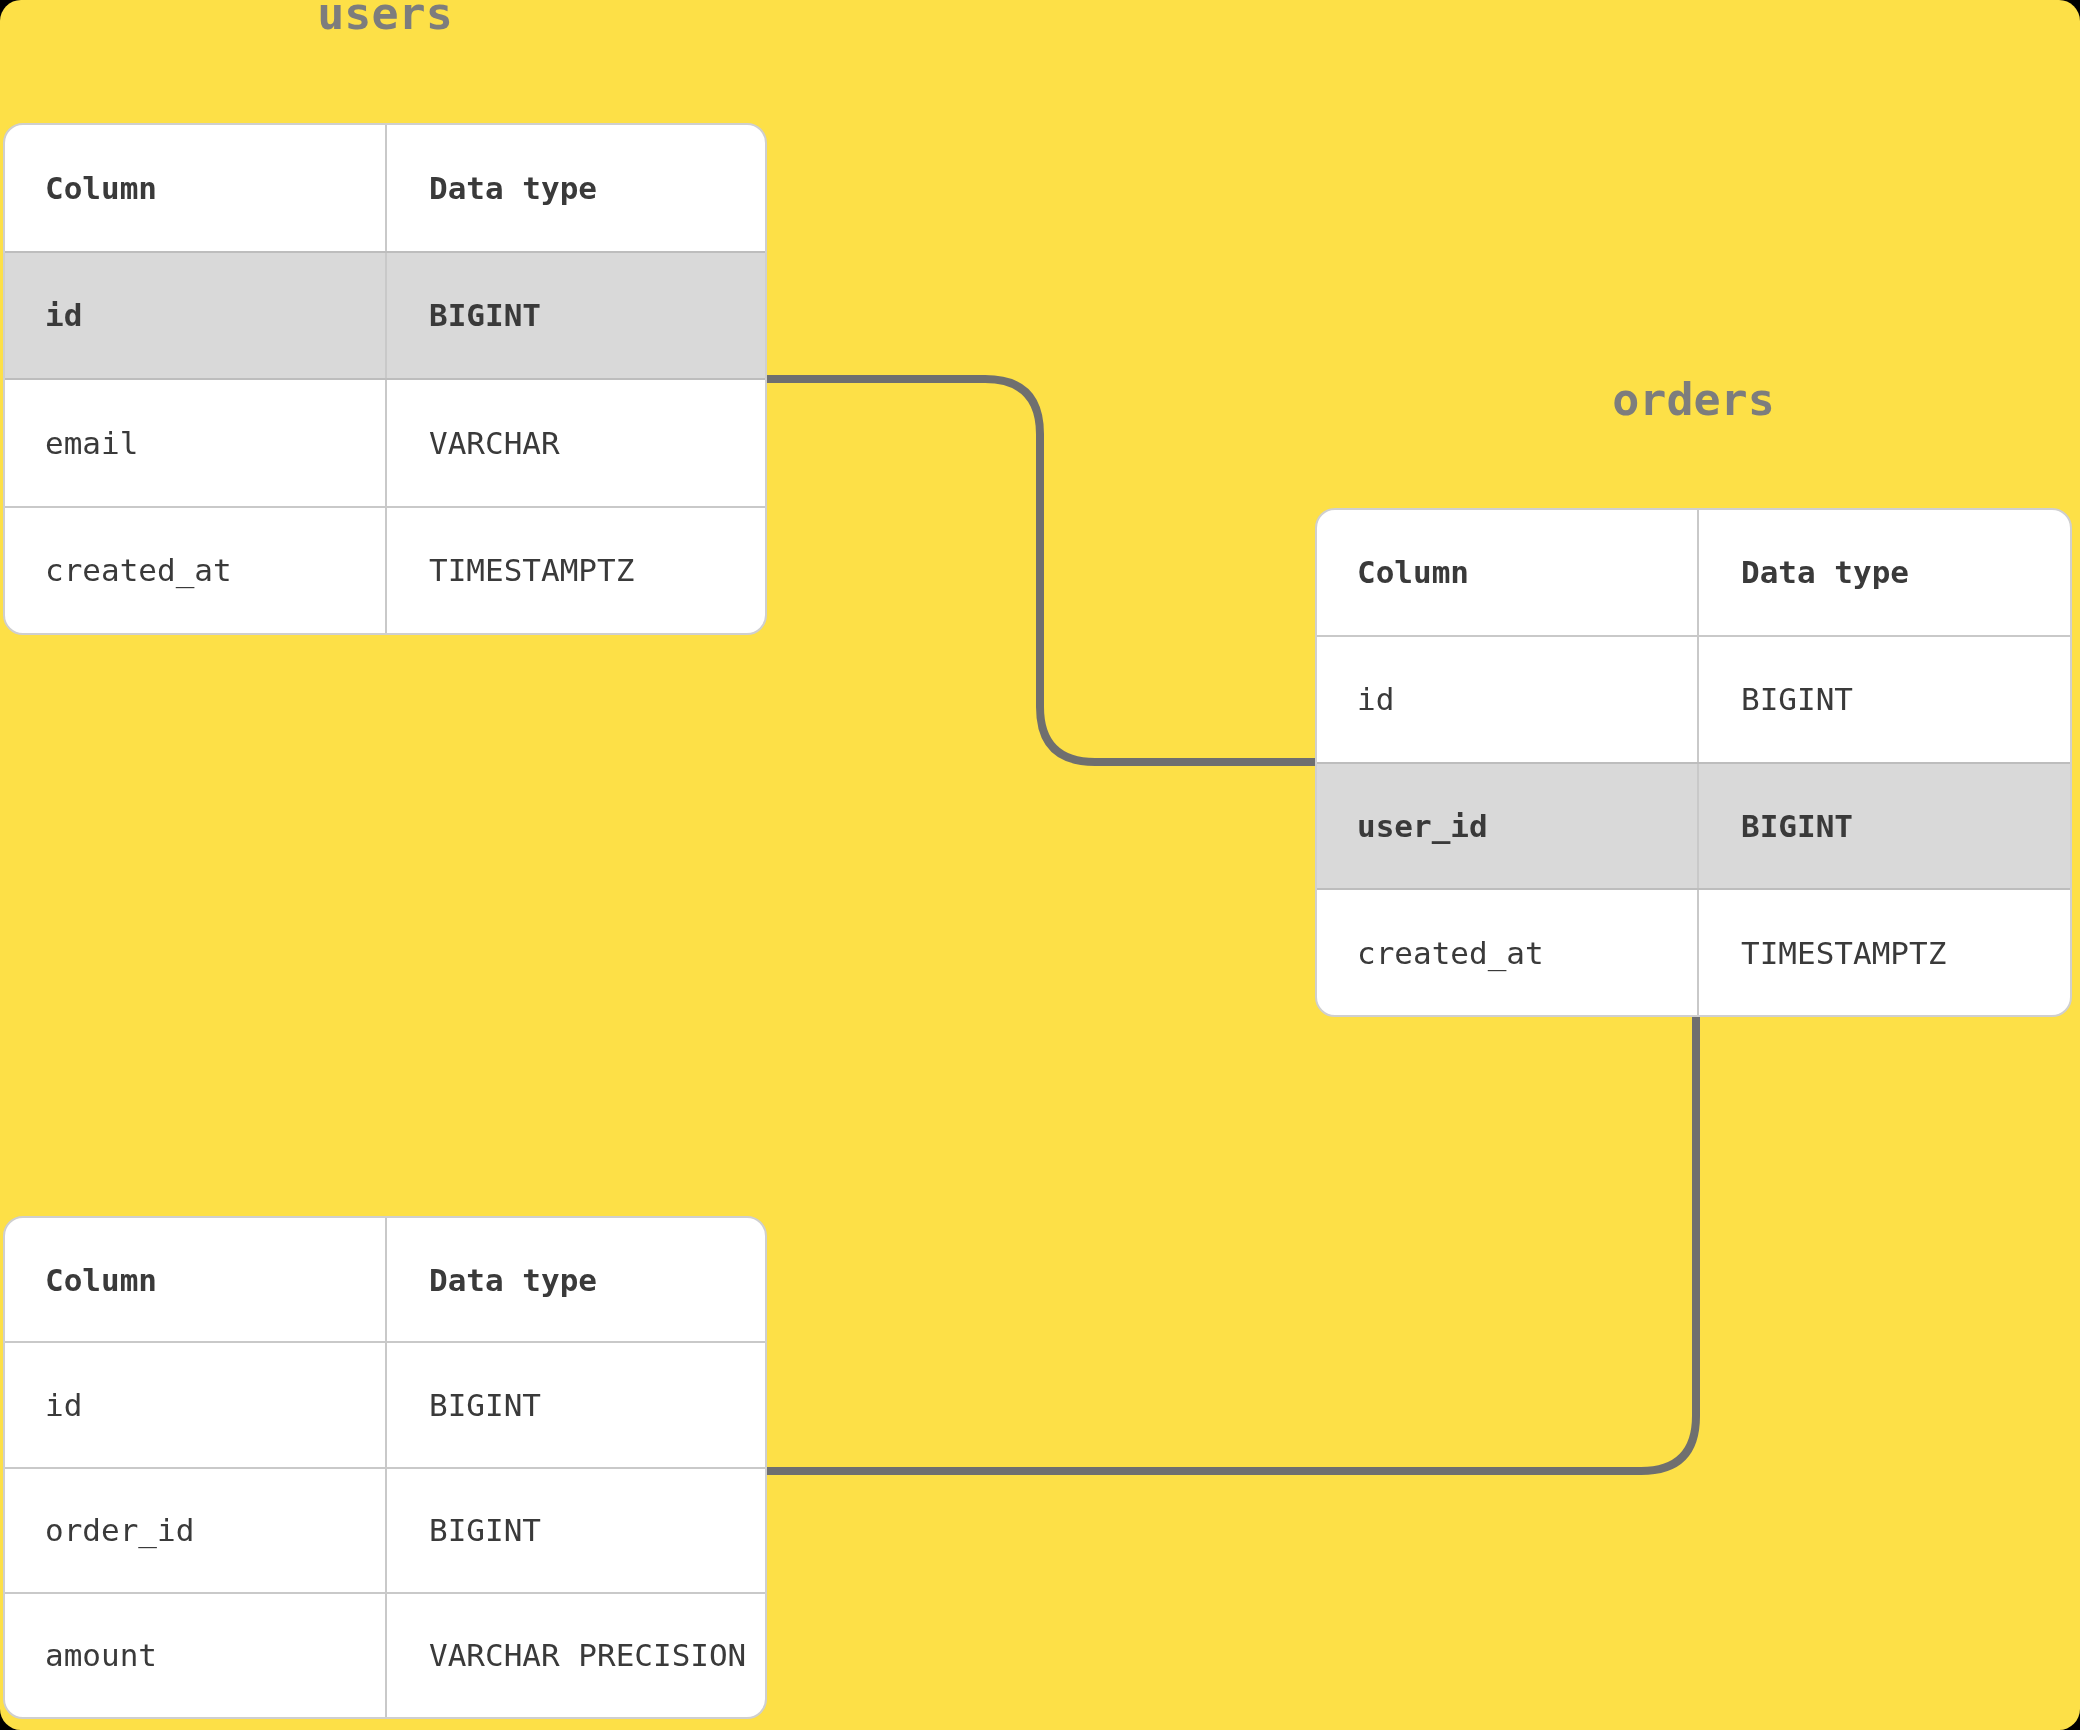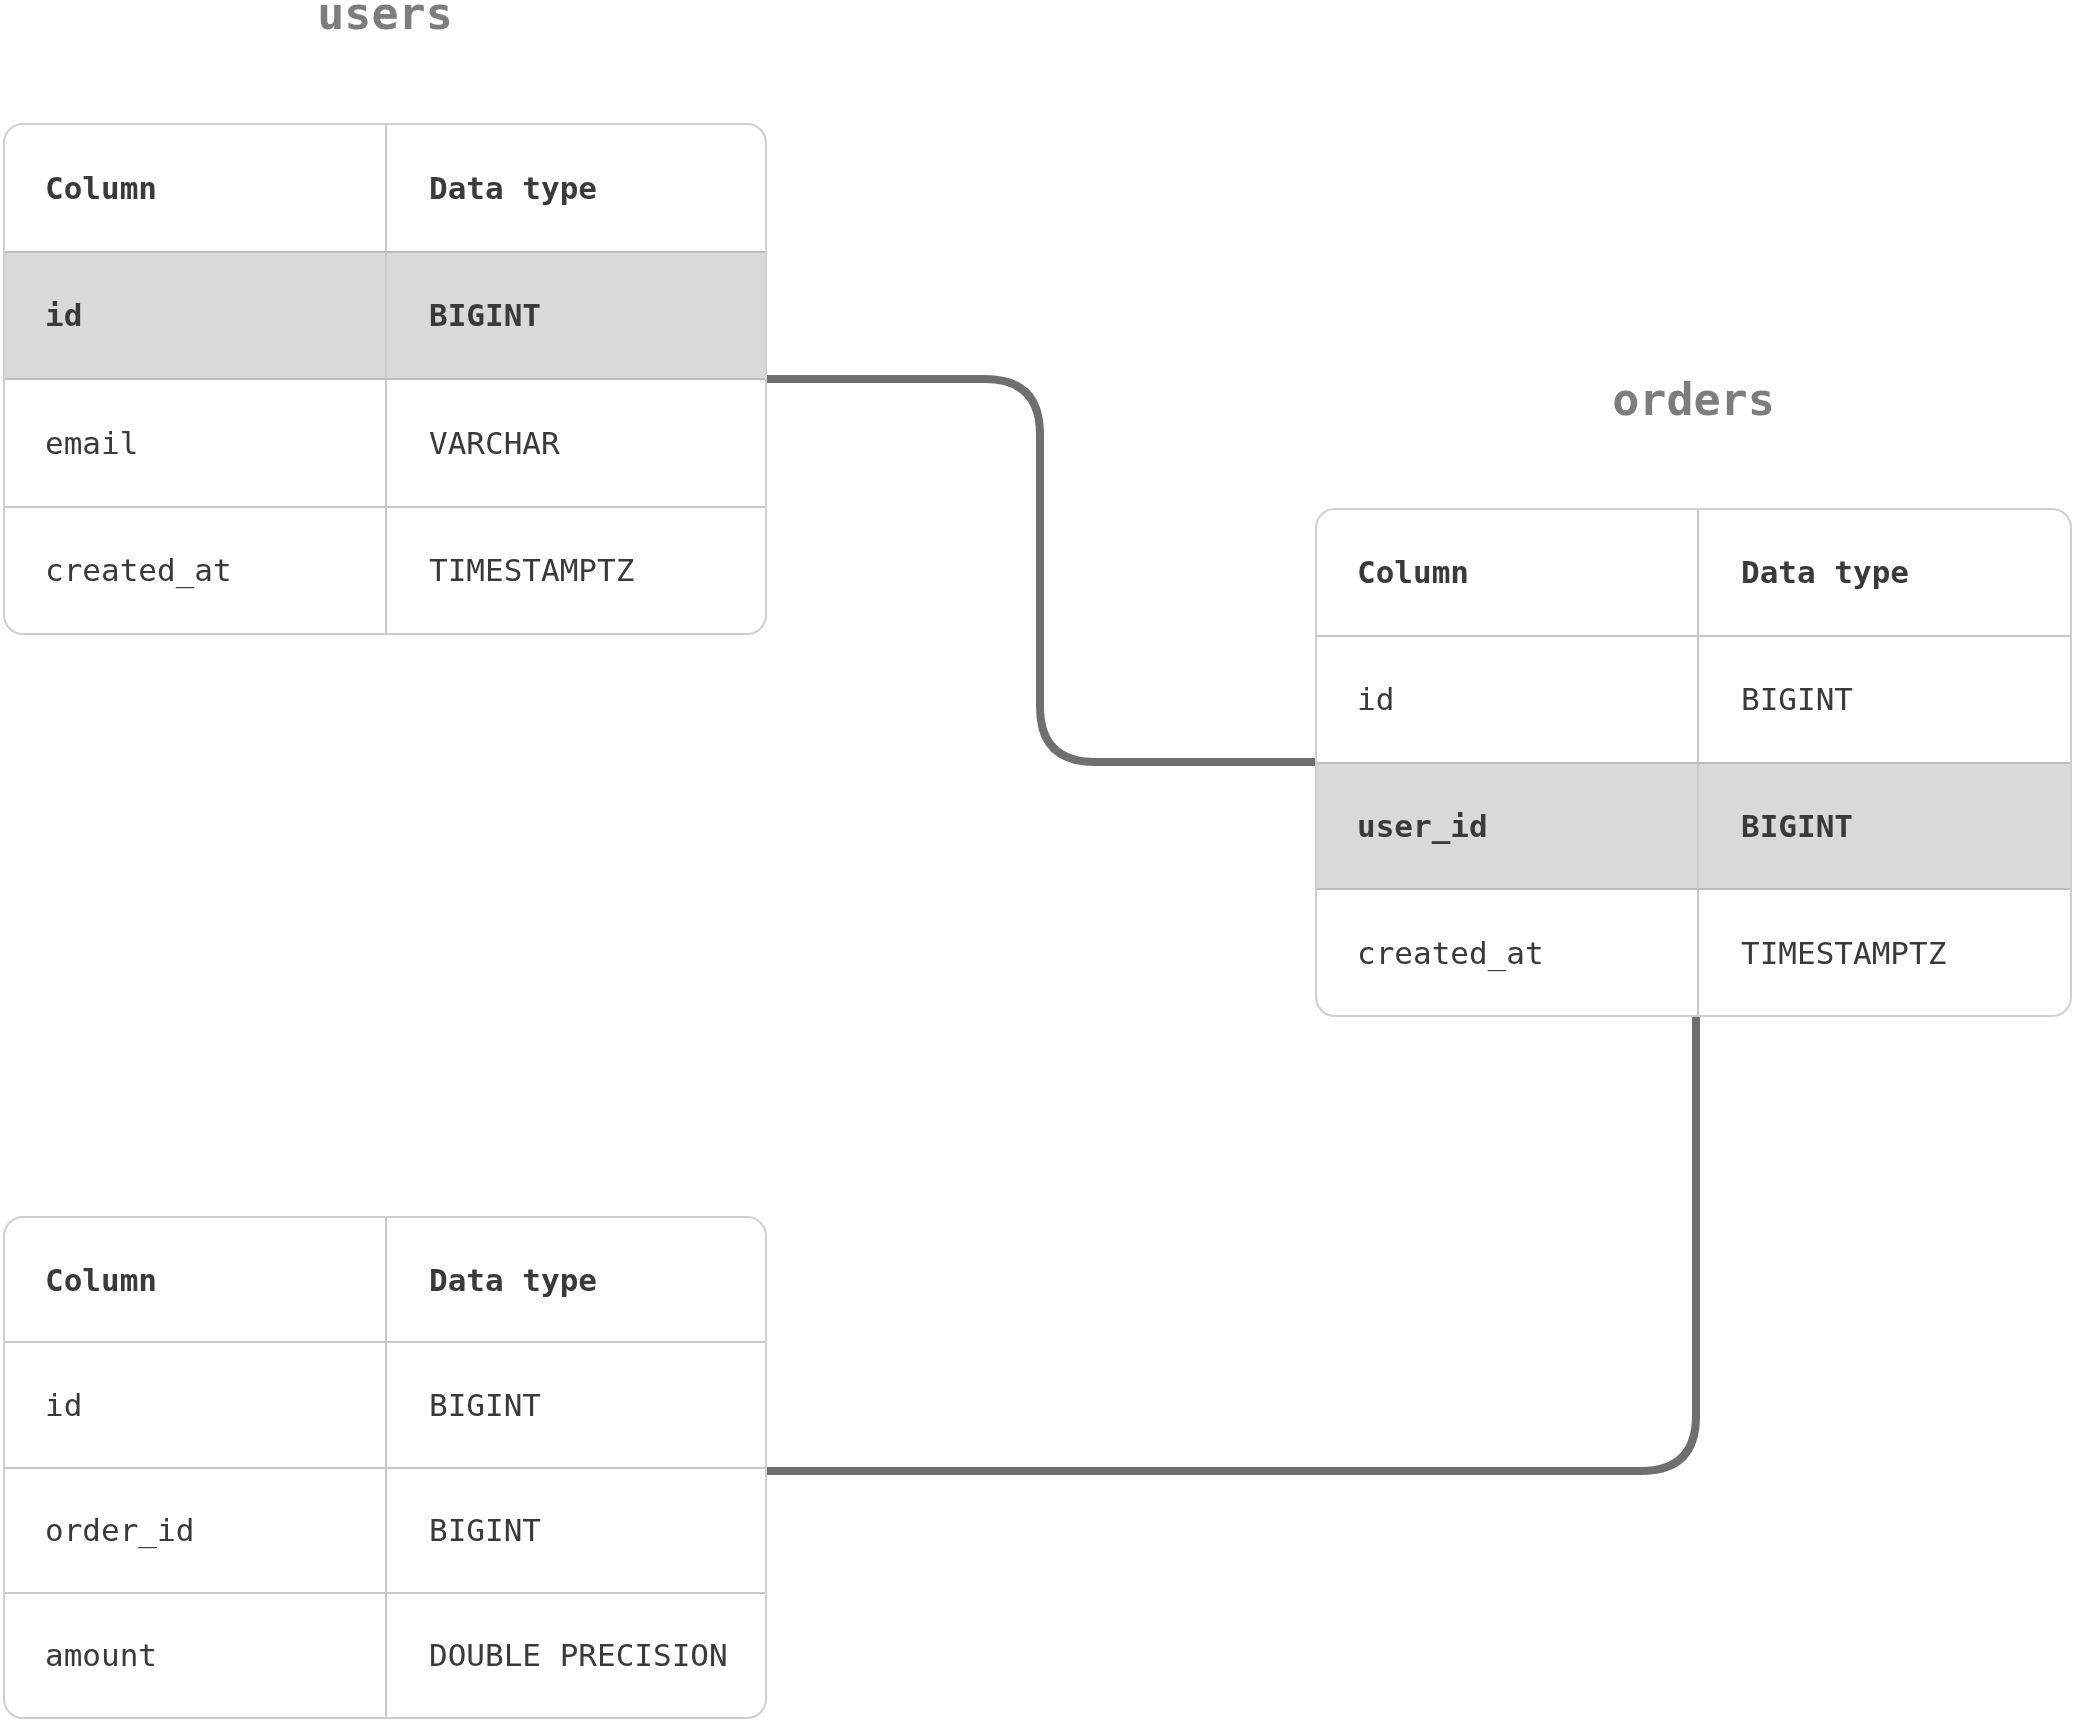--- a/index.html
+++ b/index.html
@@ -4,23 +4,24 @@
 <style>
   html, body {
     margin: 0;
     padding: 0;
     background: #000000;
   }
   #canvas {
     position: relative;
     width: 2080px;
     height: 1730px;
-    background: #ffffff;
+    background: #fde047;
     overflow: hidden;
     font-family: "DejaVu Sans Mono", "Liberation Mono", monospace;
+    border-radius: 21px;
   }
   #connector-layer {
     position: absolute;
     left: 0; top: 0;
     width: 2080px; height: 1730px;
     z-index: 1;
   }
   .table-title {
     position: absolute;
     z-index: 3;
@@ -150,17 +151,17 @@
     <div class="trow">
       <div class="cell c1">id</div>
       <div class="cell c2">BIGINT</div>
     </div>
     <div class="trow">
       <div class="cell c1">order_id</div>
       <div class="cell c2">BIGINT</div>
     </div>
     <div class="trow">
       <div class="cell c1">amount</div>
-      <div class="cell c2">DOUBLE PRECISION</div>
+      <div class="cell c2">VARCHAR PRECISION</div>
     </div>
   </div>
 
 </div>
 
 </body></html>

